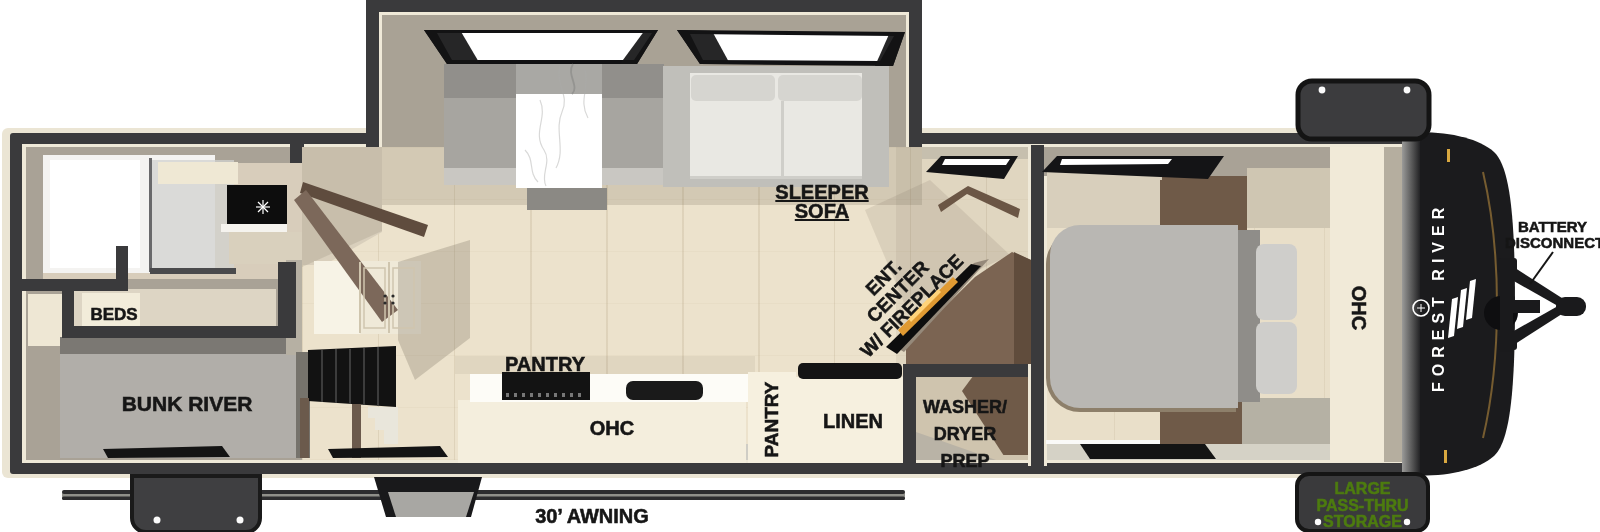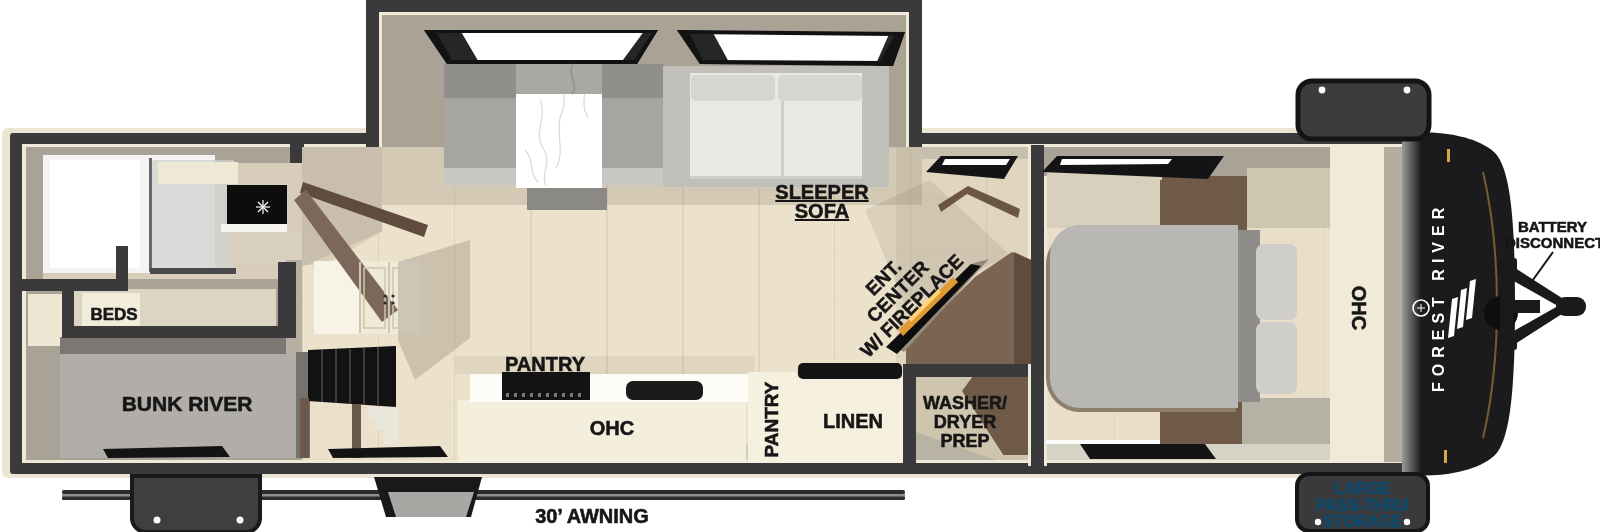--- a/index.html
+++ b/index.html
@@ -271,19 +271,19 @@
     <circle cx="1407" cy="522" r="3.2" fill="#fbfbfb"></circle>
   </svg>
 
   <div class="lbl" style="left:76px;top:306px;width:76px;font-size:17px;">BEDS</div>
   <div class="lbl" style="left:117px;top:393px;width:140px;font-size:21px;">BUNK RIVER</div>
   <div class="lbl" style="left:752px;top:183px;width:140px;font-size:20px;line-height:19px;text-decoration:underline;">SLEEPER<br>SOFA</div>
   <div class="lbl" style="left:495px;top:354px;width:100px;font-size:20px;">PANTRY</div>
   <div class="lbl" style="left:562px;top:418px;width:100px;font-size:20px;">OHC</div>
   <div class="lbl" style="left:721px;top:377px;width:100px;font-size:19px;transform:rotate(-90deg);transform-origin:center;top:410px;">PANTRY</div>
   <div class="lbl" style="left:803px;top:411px;width:100px;font-size:20px;">LINEN</div>
-  <div class="lbl" style="left:915px;top:394px;width:100px;font-size:18px;line-height:19px;">WASHER/<br>DRYER<br>PREP</div>
+  <div class="lbl" style="left:915px;top:394px;width:100px;font-size:18px;line-height:27px;">WASHER/<br>DRYER<br>PREP</div>
   <div class="lbl" style="left:823px;top:262px;width:150px;font-size:19px;line-height:20px;transform:rotate(-45deg);">ENT.<br>CENTER<br>W/ FIREPLACE</div>
   <div class="lbl" style="left:1329px;top:298px;width:60px;font-size:20px;transform:rotate(90deg);">OHC</div>
   <div class="lbl" style="left:1505px;top:219px;width:95px;font-size:15px;line-height:16px;">BATTERY<br>DISCONNECT</div>
   <div class="lbl" style="left:532px;top:506px;width:120px;font-size:20px;">30’ AWNING</div>
-  <div class="lbl" style="left:1300px;top:481px;width:125px;font-size:16px;line-height:16.5px;color:#0c4a6e;">LARGE<br>PASS-THRU<br>STORAGE</div>
+  <div class="lbl" style="left:1300px;top:481px;width:125px;font-size:16px;line-height:16.5px;color:#4d7c0f;">LARGE<br>PASS-THRU<br>STORAGE</div>
 </div>
 
 </body></html>

